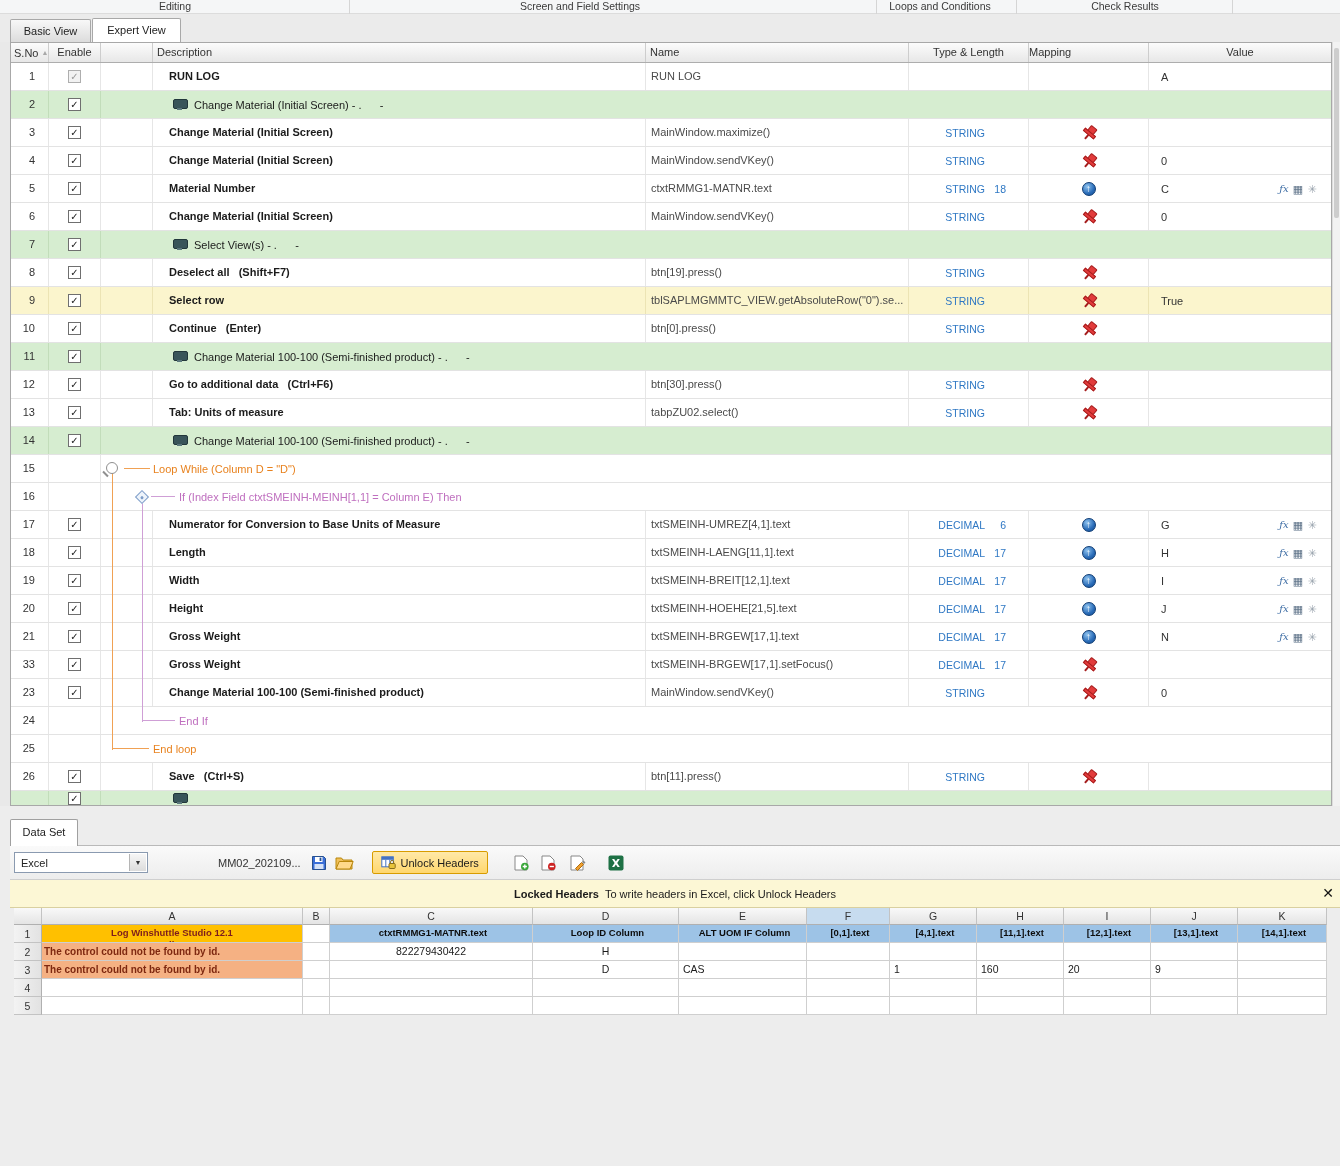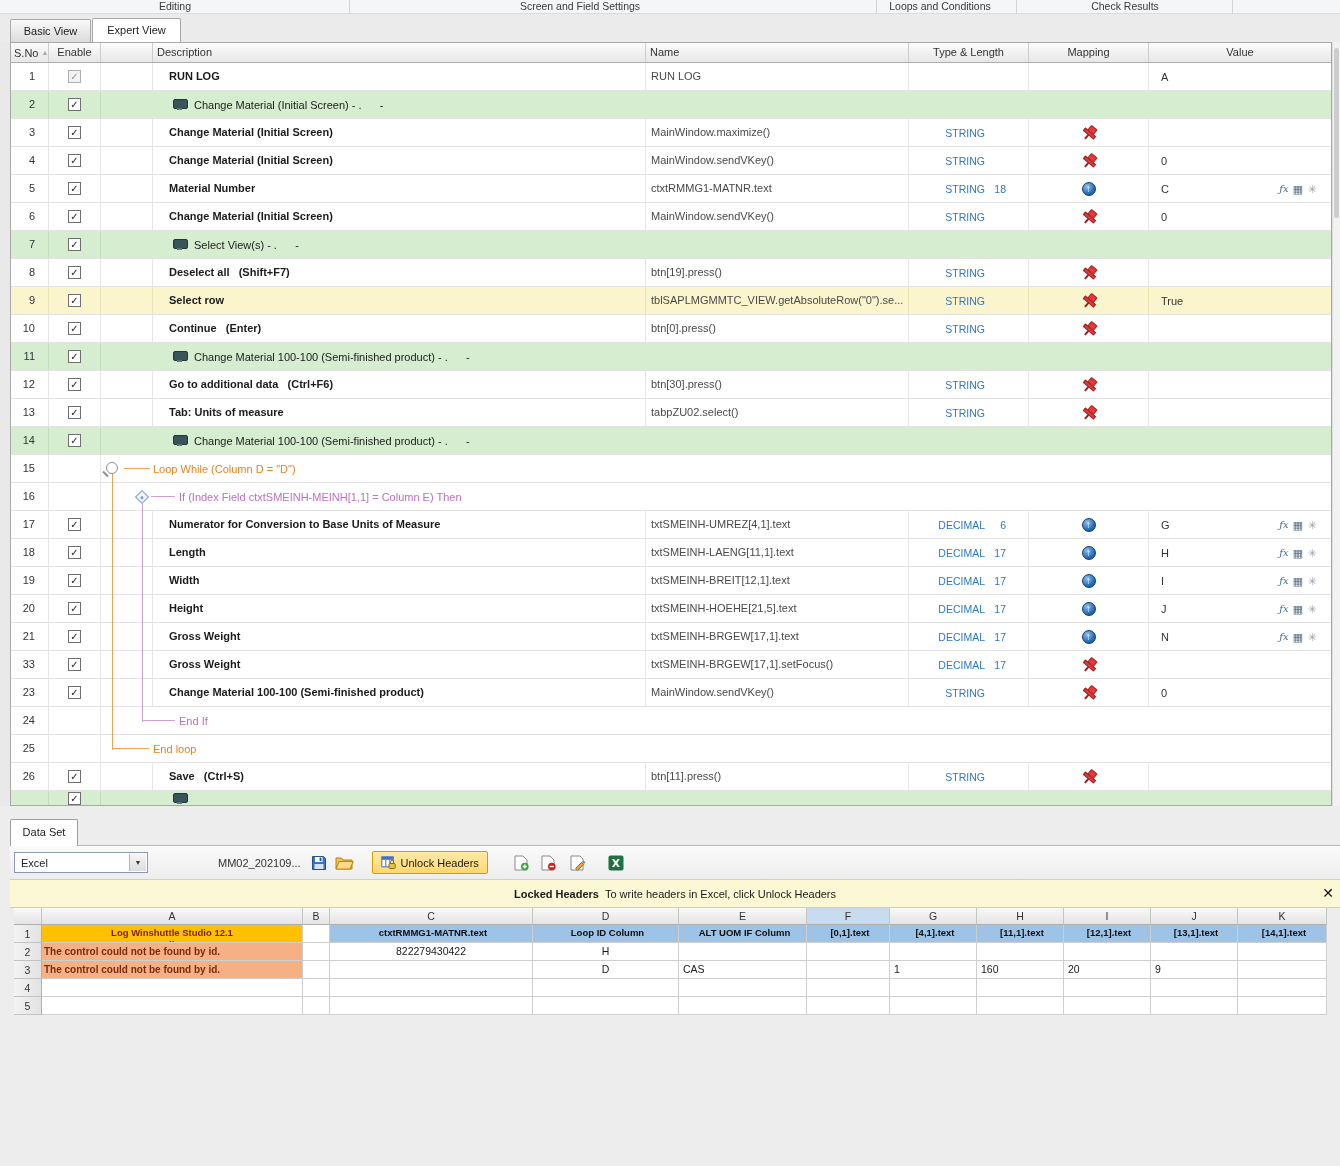--- a/index.html
+++ b/index.html
@@ -16,21 +16,21 @@
   
   .grid{position:absolute;top:42px;left:10px;width:1322px;height:764px;background:#fff;border:1px solid #a8a8a8;overflow:hidden;}
   .ghead{display:flex;height:20px;background:linear-gradient(#fcfcfc,#e7e7e7);border-bottom:1px solid #adadad;font-size:11px;color:#333;}
   .gh{border-right:1px solid #cdcdcd;line-height:19px;overflow:hidden;white-space:nowrap;}
   .h-sno{width:38px;padding-left:3px;}
   .h-en{width:52px;text-align:center;}
   .h-sp{width:52px;}
   .h-desc{width:493px;padding-left:4px;}
   .h-name{width:263px;padding-left:4px;}
   .h-type{width:120px;text-align:center;}
-  .h-map{width:120px;text-align:center;}
+  .h-map{width:120px;}
   .h-val{flex:1;text-align:center;border-right:none;}
   .sort{font-size:7px;color:#a8a8a8;margin-left:3px;vertical-align:2px;}
   .grows{position:relative;}
   .r{display:flex;height:28px;border-bottom:1px solid #e3e3e3;background:#fff;}
   .cs{width:38px;text-align:right;padding-right:13px;font-size:11px;color:#333;line-height:27px;border-right:1px solid #e6e6e6;}
   .ce{width:52px;display:flex;align-items:center;justify-content:center;border-right:1px solid #e6e6e6;}
   .cx{width:52px;border-right:1px solid #e6e6e6;}
   .cd{width:493px;padding-left:16px;font-weight:bold;line-height:27px;font-size:11px;color:#1b1b1b;border-right:1px solid #e6e6e6;white-space:pre;overflow:hidden;}
   .cn{width:263px;padding-left:5px;line-height:27px;font-size:11px;color:#4a4a4a;border-right:1px solid #e6e6e6;white-space:nowrap;overflow:hidden;}
   .ct{width:120px;display:flex;align-items:center;justify-content:flex-end;padding-right:22px;gap:7px;border-right:1px solid #e6e6e6;font-size:10.5px;color:#2f78c4;}

